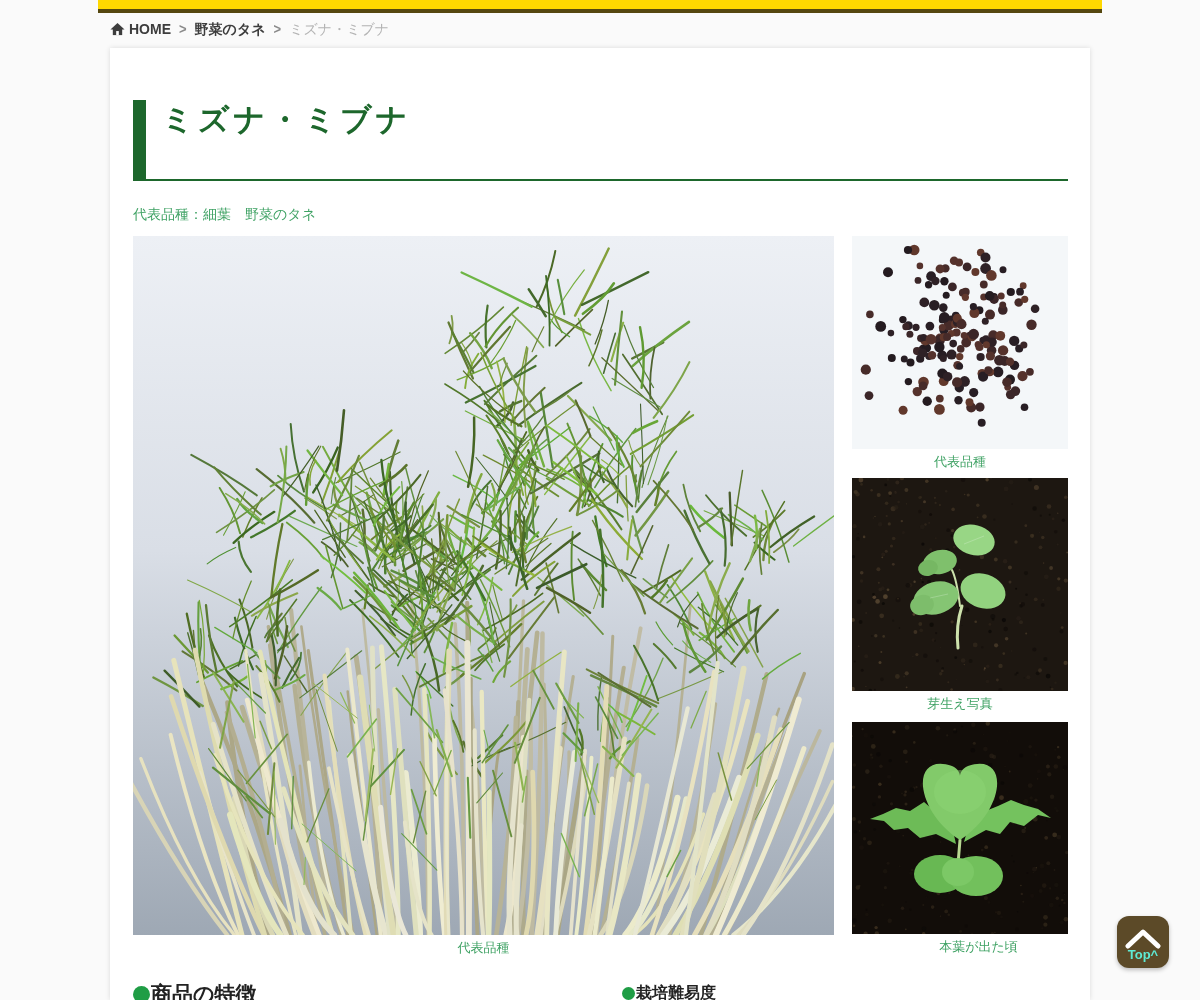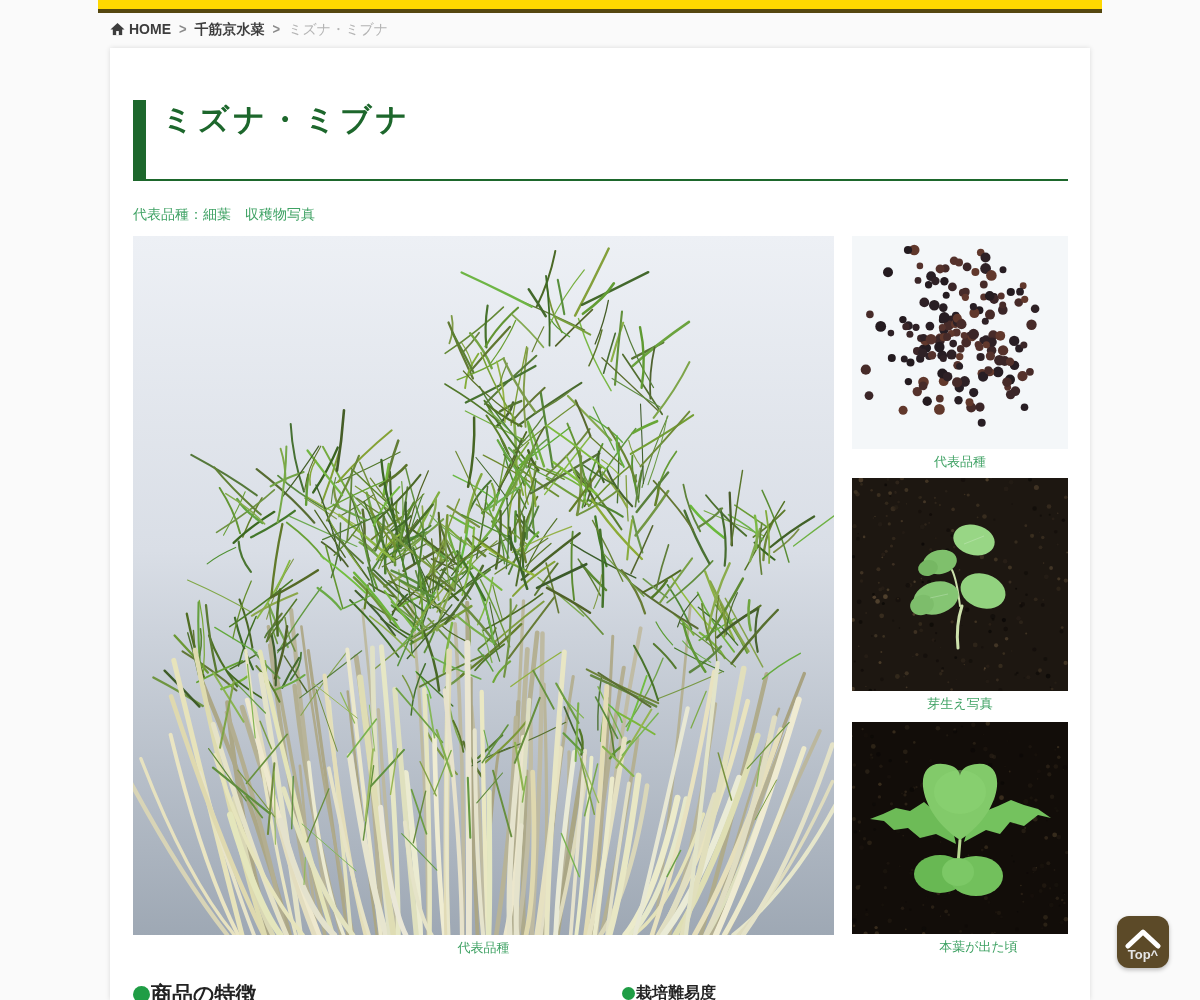--- a/index.html
+++ b/index.html
@@ -42,52 +42,52 @@
   .section-h .bullet { display:inline-block; border-radius:50%; background:#1f9d45; margin-right:1px; }
   .sec-features { left:23px; top:932px; font-size:21px; }
   .sec-features .bullet { width:17px; height:17px; }
   .sec-difficulty { left:512px; top:935px; font-size:16px; }
   .sec-difficulty .bullet { width:13px; height:13px; }
 
   .top-btn { position:absolute; left:1117px; top:916px; width:52px; height:52px;
              background:#5c4a28; border:none; border-radius:12px; cursor:pointer;
              box-shadow:0 2px 4px rgba(0,0,0,.25); padding:0; }
   .top-btn svg { display:block; margin:5px auto 0; }
-  .top-btn span { display:block; margin-top:-2px; color:#e5e5e5; font-weight:bold; font-size:13px;
+  .top-btn span { display:block; margin-top:-2px; color:#5eead4; font-weight:bold; font-size:13px;
                   font-family:"Liberation Sans",sans-serif; }
 </style>
 </head>
 <body>
 
 <div class="page">
 
   <div class="topbar"></div>
 
   <nav class="breadcrumb">
     <span class="crumb">
       <svg class="home-ic" viewBox="0 0 16 14">
         <polygon points="0.5,7.5 8,0.5 15.5,7.5" fill="#3d3d3d"></polygon>
         <rect x="3" y="6.5" width="10" height="7" fill="#3d3d3d"></rect>
         <rect x="6.6" y="9.2" width="2.8" height="4.3" fill="#ffffff"></rect>
       </svg>
       <span>HOME</span>
     </span>
     <span class="sep">&gt;</span>
-    <span class="crumb">千筋京水菜</span>
+    <span class="crumb">野菜のタネ</span>
     <span class="sep">&gt;</span>
     <span class="crumb current">ミズナ・ミブナ</span>
   </nav>
 
   <main class="card">
 
     <div class="title-bar"></div>
     <h1 class="page-title">ミズナ・ミブナ</h1>
     <div class="title-underline"></div>
 
-    <p class="rep-line">代表品種：細葉　収穫物写真</p>
+    <p class="rep-line">代表品種：細葉　野菜のタネ</p>
 
     <figure class="fig-main">
       <svg id="svg-harvest" width="701" height="699" viewBox="0 0 701 699">
         <defs>
           <linearGradient id="bgMain" x1="0" y1="0" x2="0" y2="1">
             <stop offset="0" stop-color="#edf0f5"></stop>
             <stop offset="0.45" stop-color="#d9dee6"></stop>
             <stop offset="1" stop-color="#9ea8b4"></stop>
           </linearGradient>
         </defs>

